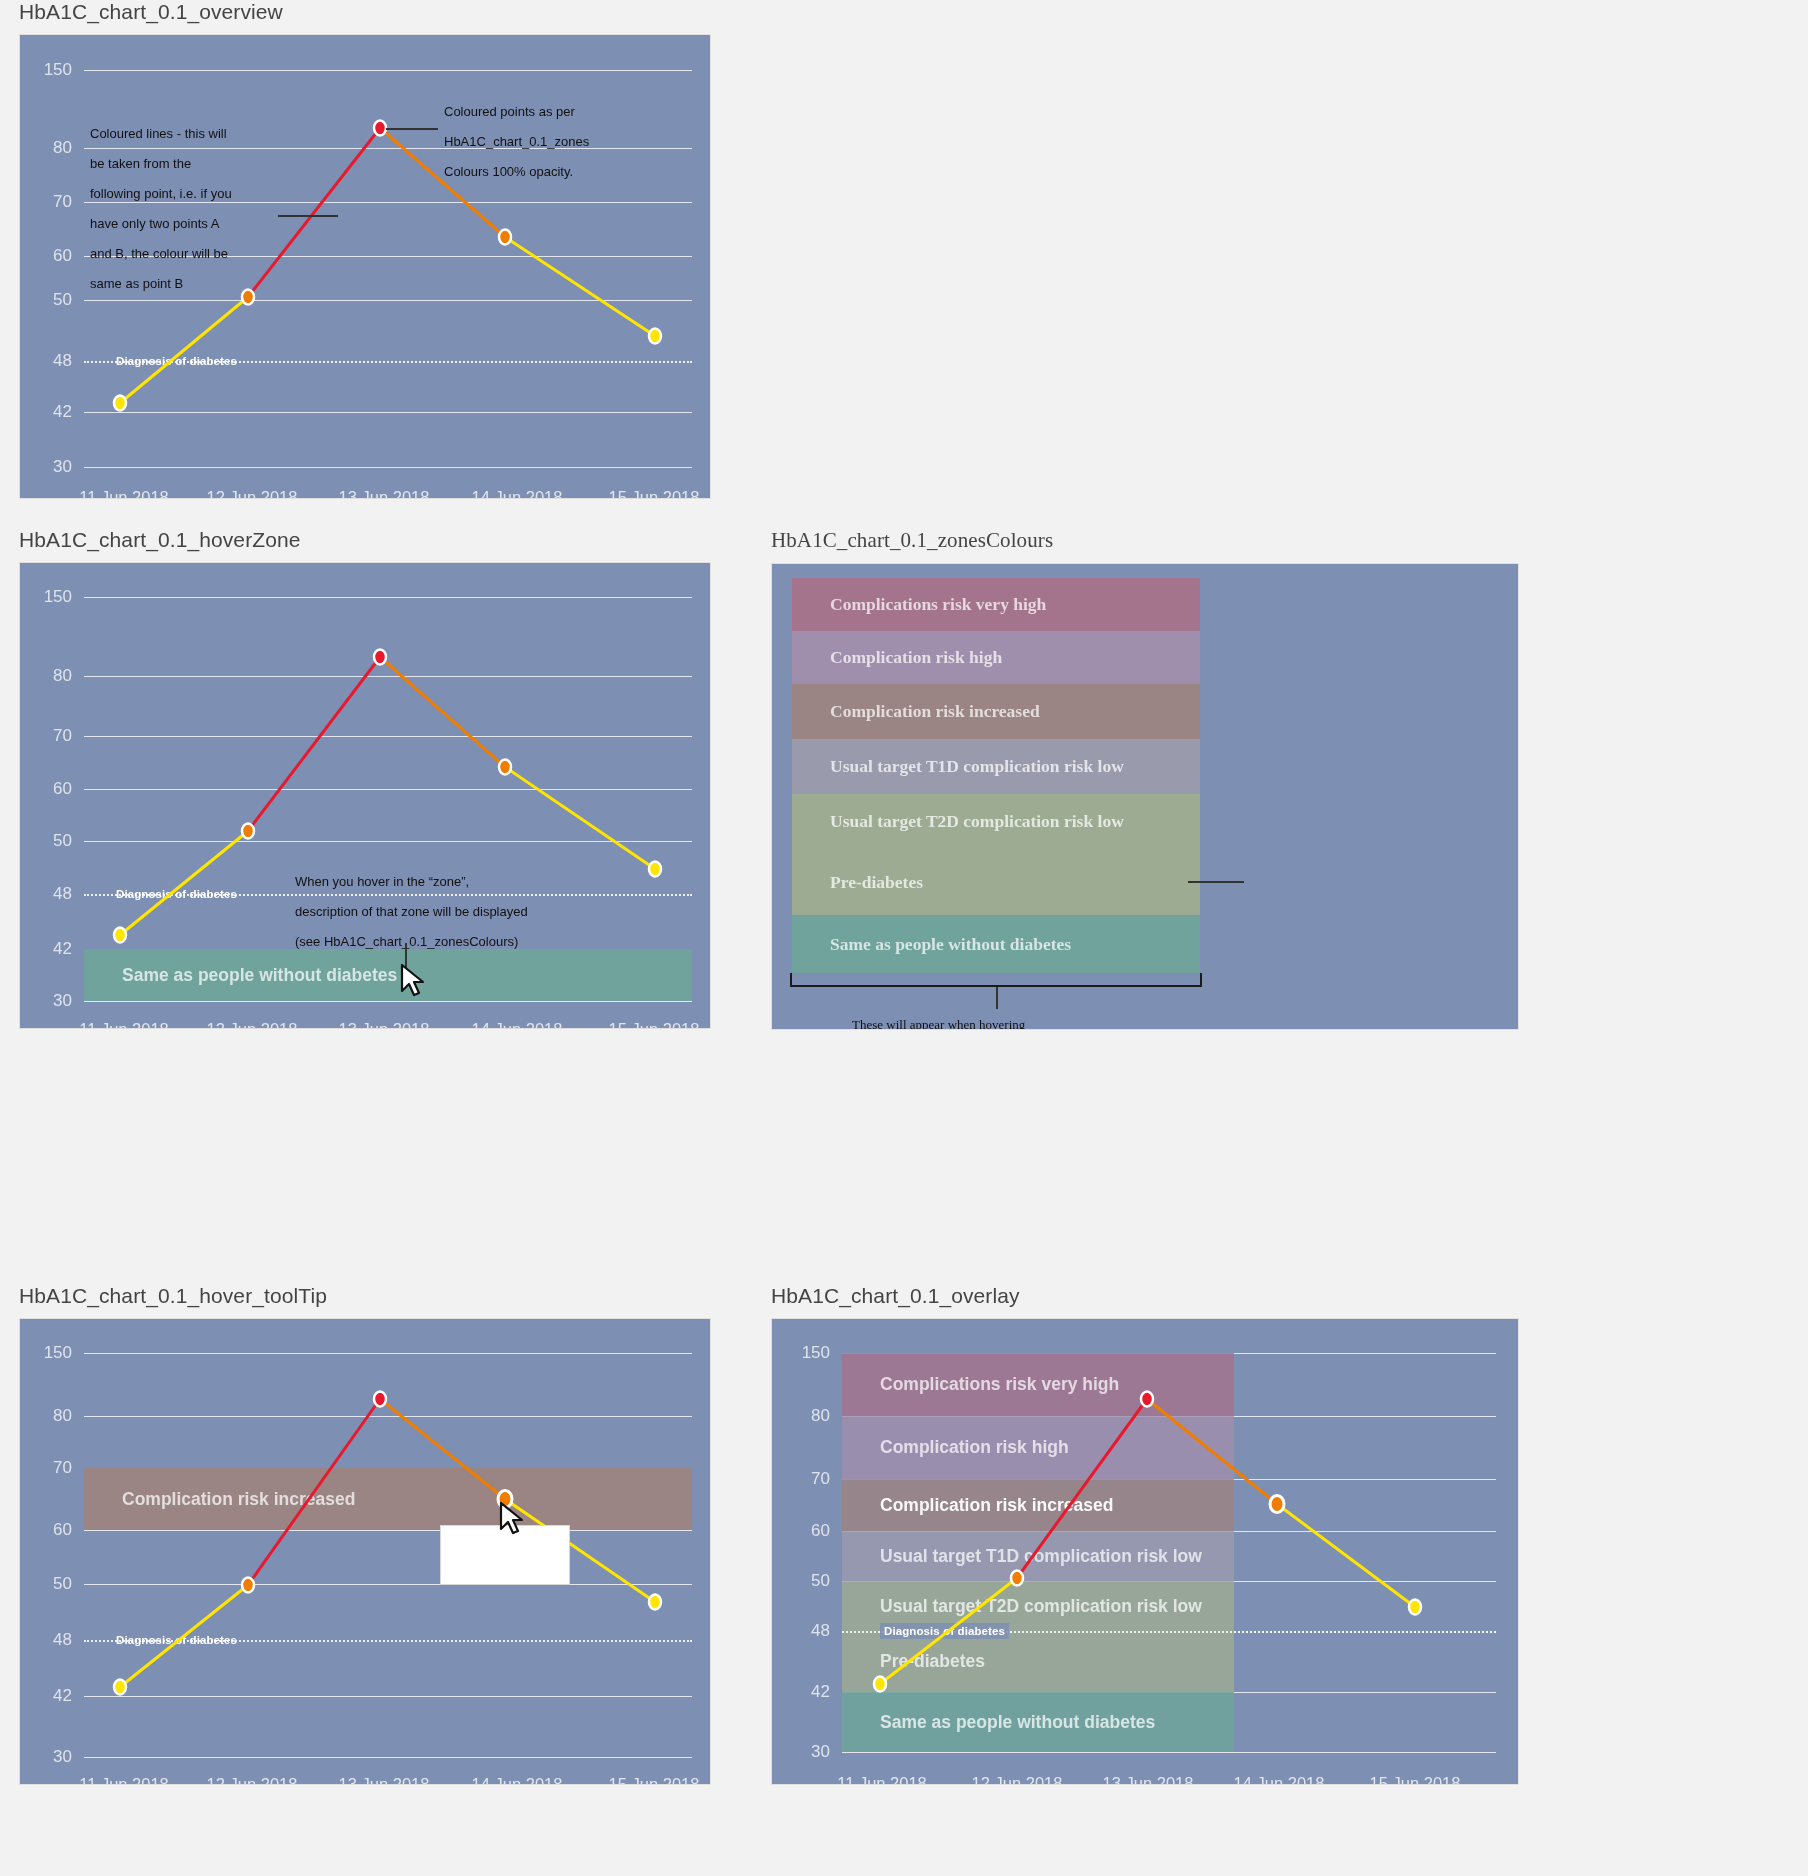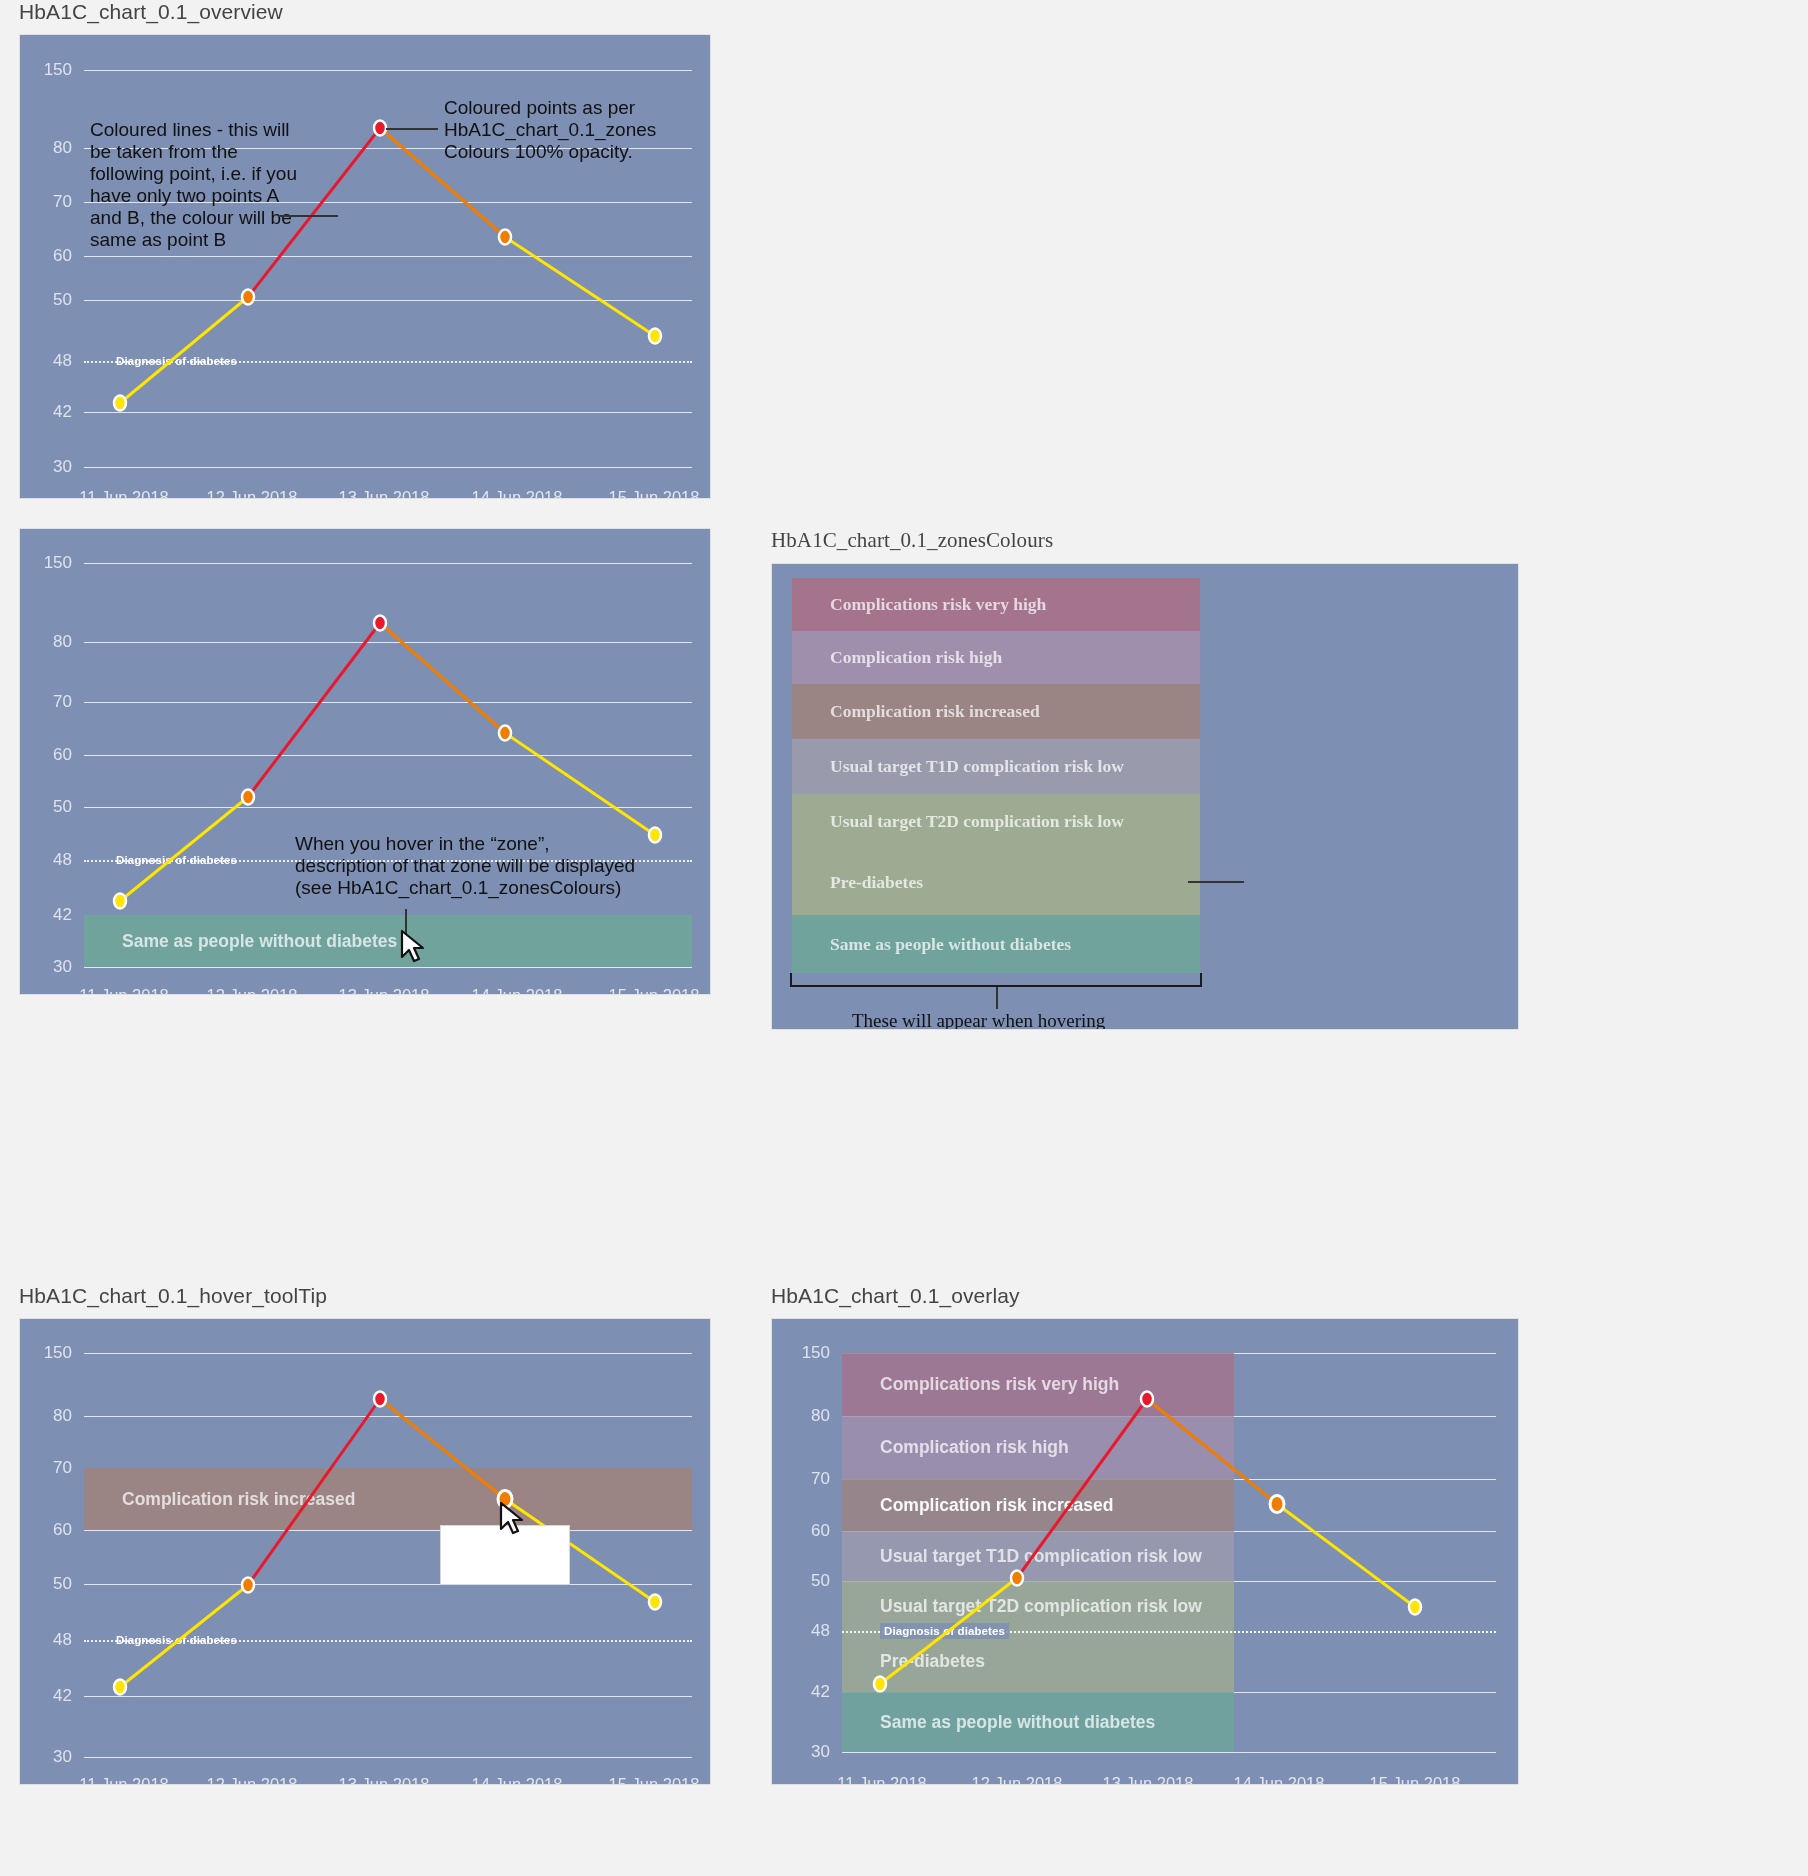--- a/index.html
+++ b/index.html
@@ -76,22 +76,22 @@
     padding-left:38px;
     white-space:nowrap;
   }
   .zoneband.bold span { color:rgba(255,255,255,.95); }
 
   svg.lines { position:absolute; left:0; top:0; overflow:visible; }
 
   .anno {
     position:absolute;
     color:#111;
-    font-size:19px;
-    line-height:22px;
+    font-size:13px;
+    line-height:30px;
     white-space:pre;
   }
   .anno.c { text-align:left; }
   .leader { position:absolute; background:#333; height:2px; }
   .leaderv { position:absolute; background:#333; width:2px; }
 
   .bracket {
     position:absolute;
     border:2px solid #1b1b1b;
     border-top:none;
@@ -157,20 +157,21 @@
 
     <div class="xtick" style="left:104px; top:453px;">11 Jun 2018</div>
     <div class="xtick" style="left:232px; top:453px;">12 Jun 2018</div>
     <div class="xtick" style="left:364px; top:453px;">13 Jun 2018</div>
     <div class="xtick" style="left:497px; top:453px;">14 Jun 2018</div>
     <div class="xtick" style="left:634px; top:453px;">15 Jun 2018</div>
   </div>
 </div>
 
 <div class="panel" style="left:8px; top:528px; width:700px;">
+  <div class="panel-title">HbA1C_chart_0.1_hoverZone</div>
   <div class="chart" style="width:692px; height:467px;">
     <div class="gridline" style="left:64px; top:34px; width:608px;"></div>
     <div class="gridline" style="left:64px; top:113px; width:608px;"></div>
     <div class="gridline" style="left:64px; top:173px; width:608px;"></div>
     <div class="gridline" style="left:64px; top:226px; width:608px;"></div>
     <div class="gridline" style="left:64px; top:278px; width:608px;"></div>
     <div class="dotline" style="left:64px; top:331px; width:608px;"></div>
     <div class="gridline" style="left:64px; top:386px; width:608px;"></div>
     <div class="gridline" style="left:64px; top:438px; width:608px;"></div>
 

